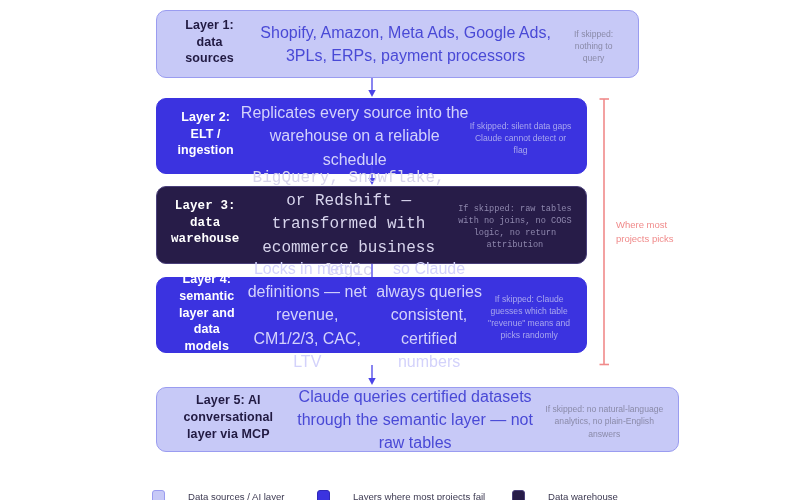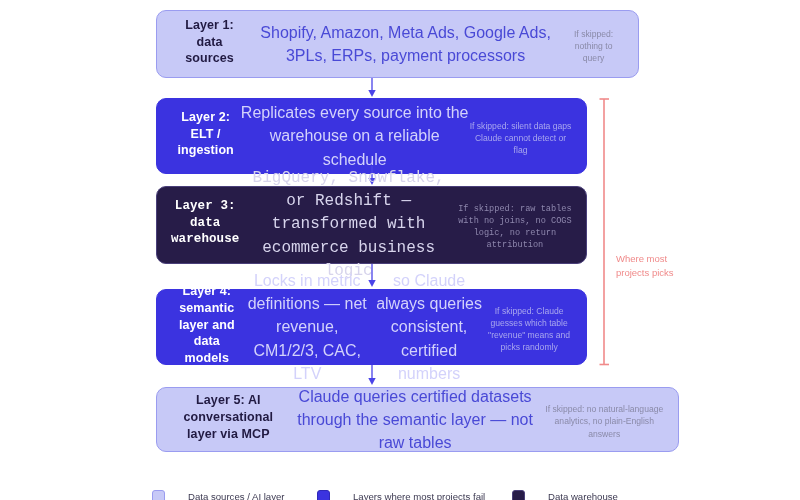--- a/index.html
+++ b/index.html
@@ -165,21 +165,21 @@
     <div class="layer-skip">If skipped: raw tables with no joins, no COGS logic, no return attribution</div>
   </div>
 
   <div class="connector" style="top:264px; height:24px;">
     <svg width="14" height="24" viewBox="0 0 14 24">
       <line x1="7" y1="0" x2="7" y2="17" stroke="#4a43e8" stroke-width="1.3"></line>
       <polygon points="7,23 3.3,16 10.7,16" fill="#4a43e8"></polygon>
     </svg>
   </div>
 
-  <div class="layer-box tone-indigo" style="left:156px; top:289px; width:431px; height:76px;">
+  <div class="layer-box tone-indigo" style="left:156px; top:277px; width:431px; height:76px;">
     <div class="layer-title">Layer 4: semantic layer and data models</div>
     <div class="layer-desc">Locks in metric definitions — net revenue, CM1/2/3, CAC, LTV</div>
     <div class="layer-desc">so Claude always queries consistent, certified numbers</div>
     <div class="layer-skip">If skipped: Claude guesses which table "revenue" means and picks randomly</div>
   </div>
 
   <div class="connector" style="top:365px; height:21px;">
     <svg width="14" height="21" viewBox="0 0 14 21">
       <line x1="7" y1="0" x2="7" y2="14" stroke="#4a43e8" stroke-width="1.3"></line>
       <polygon points="7,20 3.3,13 10.7,13" fill="#4a43e8"></polygon>
@@ -192,21 +192,21 @@
     <div class="layer-skip">If skipped: no natural-language analytics, no plain-English answers</div>
   </div>
 
   <div class="bracket" style="left:598px; top:98px;">
     <svg width="14" height="268" viewBox="0 0 14 268">
       <line x1="6" y1="1" x2="6" y2="267" stroke="#f08a8a" stroke-width="1.6"></line>
       <line x1="1.5" y1="1" x2="11" y2="1" stroke="#f08a8a" stroke-width="1.6"></line>
       <line x1="1.5" y1="266.5" x2="11" y2="266.5" stroke="#f08a8a" stroke-width="1.6"></line>
     </svg>
   </div>
-  <div class="bracket-label" style="left:616px; top:218px;margin-top:34px;">
+  <div class="bracket-label" style="left:616px; top:218px;">
     <div>Where most</div>
     <div>projects picks</div>
   </div>
 
   <div class="legend">
     <div class="legend-item" style="left:0px;">
       <span class="legend-swatch sw-light"></span>
       <span class="legend-label">Data sources / AI layer</span>
     </div>
     <div class="legend-item" style="left:165px;">

